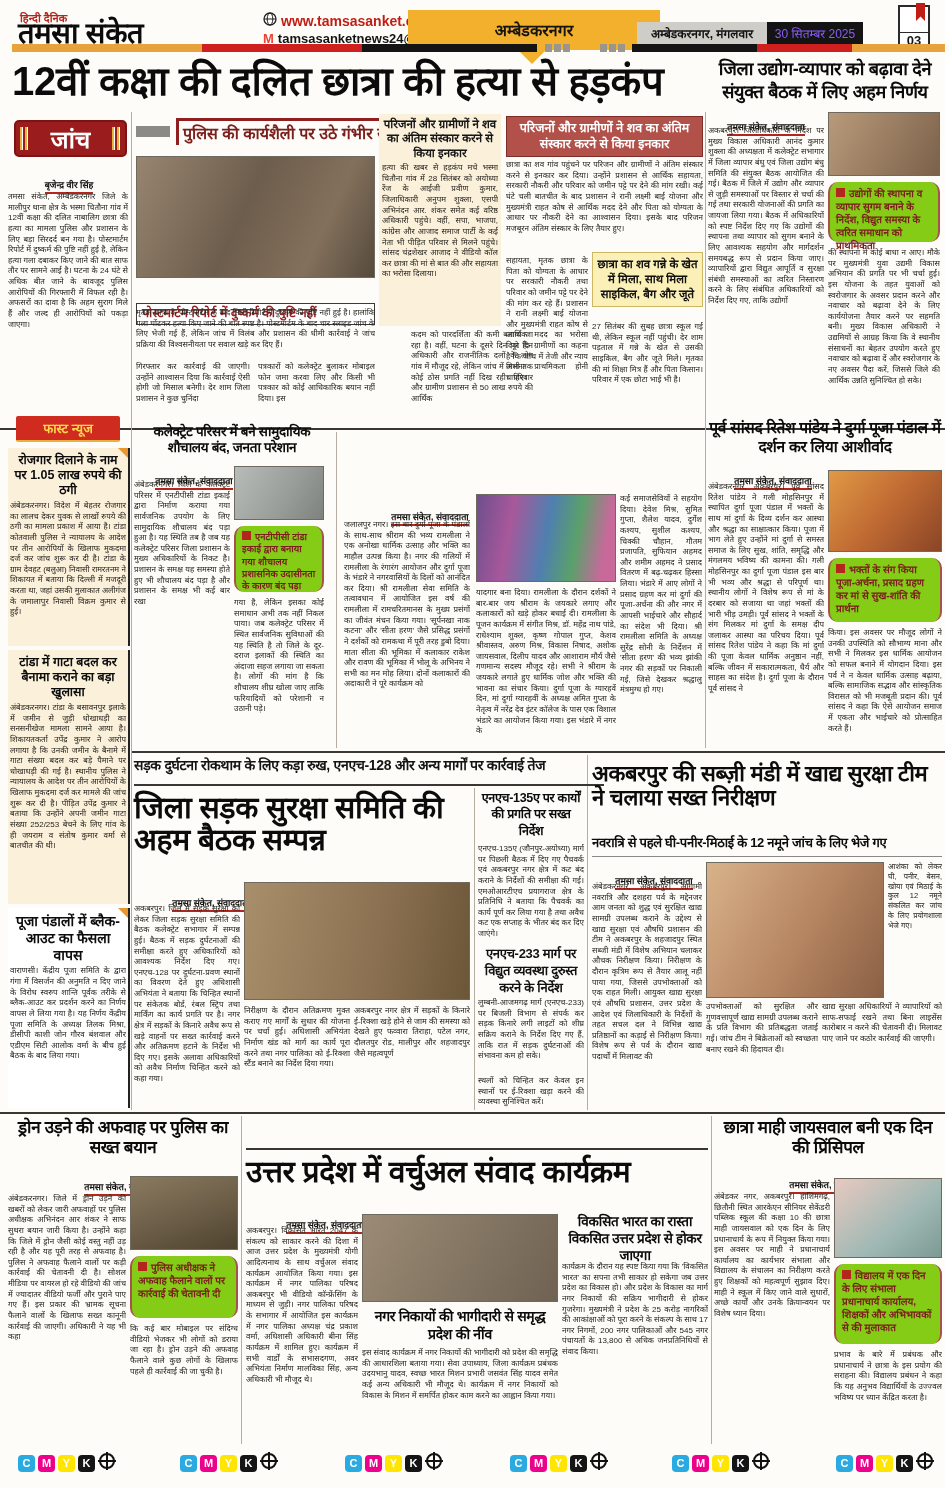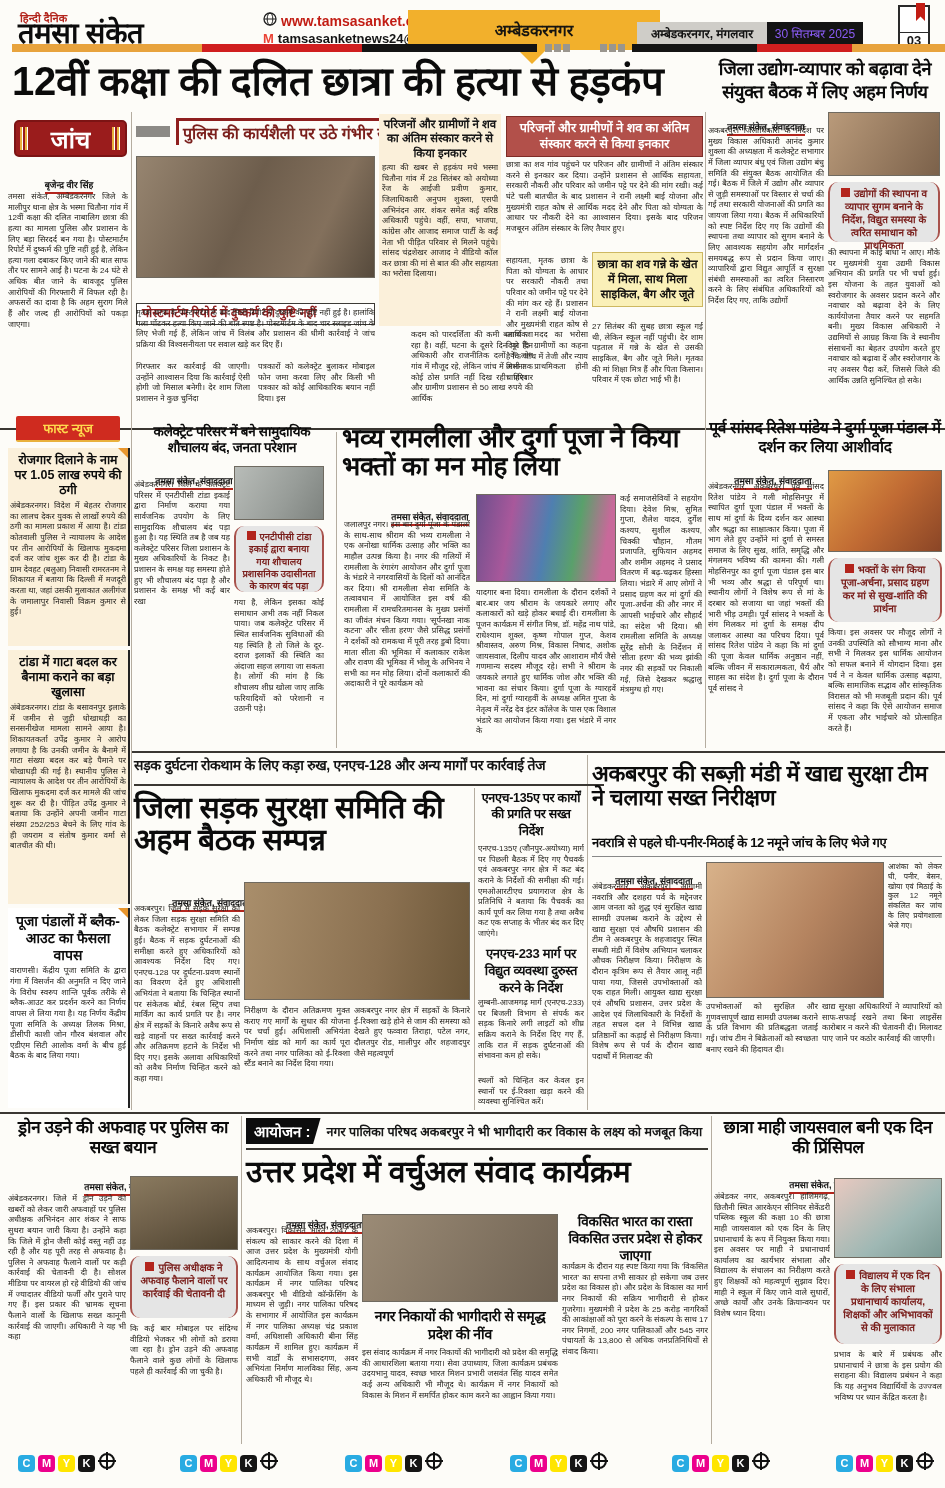--- a/index.html
+++ b/index.html
@@ -15,21 +15,21 @@
     border-bottom:2px solid #b3251d;padding-bottom:1px;white-space:nowrap;}
   .photo{border:1px solid #6f6a60;}
   .caption{color:#8f1f1f;font-weight:bold;font-size:12.5px;border:1px solid #3c3a36;
     padding:3px 5px;background:#fff;line-height:1.1;}
   .redbox{background:#b2504a;border:1px solid #7e2c27;color:#fff;font-weight:bold;
     font-size:12.5px;text-align:center;padding:4px 6px;line-height:1.25;}
   .yellowbox{background:#faf0b8;border:1px solid #cdb861;color:#141210;font-weight:bold;
     font-size:11.5px;text-align:center;padding:4px 4px;line-height:1.3;}
   .creambox{background:#fbf0da;}
   .quote{border-left:2px solid #a8524c;border-right:2px solid #a8524c;border-radius:10px;
-    color:#7a1f1c;font-weight:bold;font-size:10px;line-height:1.3;padding:5px 6px;background:#e5e5e5;text-align:center;}
+    color:#7a1f1c;font-weight:bold;font-size:10px;line-height:1.3;padding:5px 6px;background:#84cc16;}
   .quote .qmark{display:inline-block;width:9px;height:9px;background:#b3251d;margin-right:4px;}
   .vline{position:absolute;width:1px;background:#b5ada0;}
   .hline{position:absolute;background:#3a3732;}
   .badge-jaanch{background:#9a1c1c;border:2px solid #7c1414;border-radius:5px;color:#fff;
     display:flex;align-items:center;justify-content:space-between;font-weight:bold;font-size:24px;}
   .badge-stripe{width:9px;height:72%;margin:0 4px;
     background:repeating-linear-gradient(90deg,#e9b13c 0 2px,#fff 2px 3px,#9a1c1c 3px 5px);}
   .badge-fast{background:#cf2b1f;color:#ffd94d;font-weight:bold;font-size:13px;text-align:center;
     padding:3px 4px;border-bottom:2px solid #e9b13c;border-radius:2px;}
   .sideitem-head{font-weight:bold;font-size:12.5px;text-align:center;line-height:1.2;color:#0c0c0c;padding:3px 2px;}
@@ -186,21 +186,20 @@
   <div class="abs byline-wrap" style="left:134px;top:462px;width:120px;">
     <span class="byline">तमसा संकेत, संवाददाता</span>
   </div>
   <div class="abs jtxt" style="left:134px;top:480px;width:96px;height:264px;">अंबेडकरनगर। जिले के कलेक्ट्रेट परिसर में एनटीपीसी टांडा इकाई द्वारा निर्माण कराया गया सार्वजनिक उपयोग के लिए सामुदायिक शौचालय बंद पड़ा हुआ है। यह स्थिति तब है जब यह कलेक्ट्रेट परिसर जिला प्रशासन के मुख्य अधिकारियों के निकट है। प्रशासन के समक्ष यह समस्या होते हुए भी शौचालय बंद पड़ा है और प्रशासन के समक्ष भी कई बार रखा</div>
   <div class="abs photo" style="left:234px;top:466px;width:90px;height:54px;background:linear-gradient(120deg,#b8bcb8,#979c98 60%,#7d827e);"></div>
   <div class="abs quote" style="left:234px;top:526px;width:90px;height:66px;font-size:9.5px;">
     <span class="qmark"></span><span>एनटीपीसी टांडा इकाई द्वारा बनाया गया शौचालय प्रशासनिक उदासीनता के कारण बंद पड़ा</span>
   </div>
   <div class="abs jtxt" style="left:234px;top:598px;width:90px;height:146px;">गया है, लेकिन इसका कोई समाधान अभी तक नहीं निकल पाया। जब कलेक्ट्रेट परिसर में स्थित सार्वजनिक सुविधाओं की यह स्थिति है तो जिले के दूर-दराज इलाकों की स्थिति का अंदाजा सहज लगाया जा सकता है। लोगों की मांग है कि शौचालय शीघ्र खोला जाए ताकि फरियादियों को परेशानी न उठानी पड़े।</div>
 
-  <div class="abs headline" style="left:342px;top:424px;width:360px;font-size:26px;">भव्य रामलीला और दुर्गा पूजा ने किया भक्तों का मन मोह लिया</div>
   <div class="abs byline-wrap" style="left:360px;top:498px;width:140px;">
     <span class="byline">तमसा संकेत, संवाददाता</span>
   </div>
   <div class="abs photo" style="left:476px;top:494px;width:140px;height:88px;background:linear-gradient(100deg,#6d4f8c 0%,#a8589b 25%,#4f7fb0 50%,#5aa06b 70%,#c8699a 90%);"></div>
   <div class="abs jtxt" style="left:344px;top:520px;width:126px;height:226px;">जलालपुर नगर। इस बार दुर्गा पूजा के पंडालों के साथ-साथ श्रीराम की भव्य रामलीला ने एक अनोखा धार्मिक उत्साह और भक्ति का माहौल उत्पन्न किया है। नगर की गलियों में रामलीला के रंगारंग आयोजन और दुर्गा पूजा के भंडारे ने नगरवासियों के दिलों को आनंदित कर दिया। श्री रामलीला सेवा समिति के तत्वावधान में आयोजित इस वर्ष की रामलीला में रामचरितमानस के मुख्य प्रसंगों का जीवंत मंचन किया गया। 'सूर्पनखा नाक कटना' और 'सीता हरण' जैसे प्रसिद्ध प्रसंगों ने दर्शकों को रामकथा में पूरी तरह डुबो दिया। माता सीता की भूमिका में कलाकार राकेश और रावण की भूमिका में भोलू के अभिनय ने सभी का मन मोह लिया। दोनों कलाकारों की अदाकारी ने पूरे कार्यक्रम को</div>
   <div class="abs jtxt" style="left:476px;top:588px;width:140px;height:158px;">यादगार बना दिया। रामलीला के दौरान दर्शकों ने बार-बार जय श्रीराम के जयकारे लगाए और कलाकारों को खड़े होकर बधाई दी। रामलीला के पूजन कार्यक्रम में संगीत मिश्र, डॉ. महेंद्र नाथ पांडे, राधेश्याम शुक्ल, कृष्ण गोपाल गुप्त, केशव श्रीवास्तव, अरुण मिश्र, विकास निषाद, अशोक जायसवाल, दिलीप यादव और आशाराम मौर्य जैसे गणमान्य सदस्य मौजूद रहे। सभी ने श्रीराम के जयकारे लगाते हुए धार्मिक जोश और भक्ति की भावना का संचार किया। दुर्गा पूजा के ग्यारहवें दिन, मां दुर्गा ग्यारहवीं के अध्यक्ष अमित गुप्ता के नेतृत्व में नरेंद्र देव इंटर कॉलेज के पास एक विशाल भंडारे का आयोजन किया गया। इस भंडारे में नगर के</div>
   <div class="abs jtxt" style="left:620px;top:494px;width:82px;height:252px;">कई समाजसेवियों ने सहयोग दिया। देवेश मिश्र, सुमित गुप्ता, शैलेश यादव, दुर्गेश कश्यप, सुशील कश्यप, चिक्की चौहान, गौतम प्रजापति, सुफियान अहमद और शमीम अहमद ने प्रसाद वितरण में बढ़-चढ़कर हिस्सा लिया। भंडारे में आए लोगों ने प्रसाद ग्रहण कर मां दुर्गा की पूजा-अर्चना की और नगर में आपसी भाईचारे और सौहार्द का संदेश भी दिया। श्री रामलीला समिति के अध्यक्ष सुरेंद्र सोनी के निर्देशन में 'सीता हरण' की भव्य झांकी नगर की सड़कों पर निकाली गई, जिसे देखकर श्रद्धालु मंत्रमुग्ध हो गए।</div>
 
   <div class="abs headline center" style="left:708px;top:418px;width:234px;font-size:15.5px;line-height:1.25;">पूर्व सांसद रितेश पांडेय ने दुर्गा पूजा पंडाल में दर्शन कर लिया आशीर्वाद</div>
   <div class="abs byline-wrap" style="left:708px;top:462px;width:130px;">
@@ -246,24 +245,20 @@
   <div class="abs byline-wrap" style="left:8px;top:1168px;width:230px;">
     <span class="byline">तमसा संकेत, संवाददाता</span>
   </div>
   <div class="abs jtxt" style="left:8px;top:1194px;width:118px;height:250px;">अंबेडकरनगर। जिले में ड्रोन उड़ने की खबरों को लेकर जारी अफवाहों पर पुलिस अधीक्षक अभिनंदन आर शंकर ने साफ सुथरा बयान जारी किया है। उन्होंने कहा कि जिले में ड्रोन जैसी कोई वस्तु नहीं उड़ रही है और यह पूरी तरह से अफवाह है। पुलिस ने अफवाह फैलाने वालों पर कड़ी कार्रवाई की चेतावनी दी है। सोशल मीडिया पर वायरल हो रहे वीडियो की जांच में ज्यादातर वीडियो फर्जी और पुराने पाए गए हैं। इस प्रकार की भ्रामक सूचना फैलाने वालों के खिलाफ सख्त कानूनी कार्रवाई की जाएगी। अधिकारी ने यह भी कहा</div>
   <div class="abs photo" style="left:130px;top:1176px;width:108px;height:74px;background:linear-gradient(160deg,#8a7a5f 0%,#6e5f49 50%,#4e432f 100%);"></div>
   <div class="abs quote" style="left:130px;top:1256px;width:108px;height:62px;">
     <span class="qmark"></span><span>पुलिस अधीक्षक ने अफवाह फैलाने वालों पर कार्रवाई की चेतावनी दी</span>
   </div>
   <div class="abs jtxt" style="left:130px;top:1324px;width:108px;height:120px;">कि कई बार मोबाइल पर संदिग्ध वीडियो भेजकर भी लोगों को डराया जा रहा है। ड्रोन उड़ने की अफवाह फैलाने वाले कुछ लोगों के खिलाफ पहले ही कार्रवाई की जा चुकी है।</div>
 
-  <div class="abs" style="left:246px;top:1118px;display:flex;align-items:center;gap:6px;width:462px;">
-    <span class="aayojan">आयोजन :</span>
-    <span style="font-weight:bold;font-size:12.5px;">नगर पालिका परिषद अकबरपुर ने भी भागीदारी कर विकास के लक्ष्य को मजबूत किया</span>
-  </div>
   <div class="hline" style="left:246px;top:1148px;width:462px;height:2px;"></div>
   <div class="abs headline" style="left:246px;top:1156px;width:462px;font-size:30px;">उत्तर प्रदेश में वर्चुअल संवाद कार्यक्रम</div>
   <div class="abs byline-wrap" style="left:250px;top:1206px;width:150px;">
     <span class="byline">तमसा संकेत, संवाददाता</span>
   </div>
   <div class="abs jtxt" style="left:246px;top:1226px;width:112px;height:218px;">अकबरपुर। विकसित भारत 2047 के संकल्प को साकार करने की दिशा में आज उत्तर प्रदेश के मुख्यमंत्री योगी आदित्यनाथ के साथ वर्चुअल संवाद कार्यक्रम आयोजित किया गया। इस कार्यक्रम में नगर पालिका परिषद अकबरपुर भी वीडियो कॉन्फ्रेंसिंग के माध्यम से जुड़ी। नगर पालिका परिषद के सभागार में आयोजित इस कार्यक्रम में नगर पालिका अध्यक्ष चंद्र प्रकाश वर्मा, अधिशासी अधिकारी बीना सिंह कार्यक्रम में शामिल हुए। कार्यक्रम में सभी वार्डों के सभासदगण, अवर अभियंता निर्माण मालविका सिंह, अन्य अधिकारी भी मौजूद थे।</div>
   <div class="abs photo" style="left:362px;top:1214px;width:196px;height:88px;background:linear-gradient(120deg,#9b8b76,#6f6252);"></div>
   <div class="abs headline center" style="left:362px;top:1308px;width:196px;font-size:14px;line-height:1.25;">नगर निकायों की भागीदारी से समृद्ध प्रदेश की नींव</div>
   <div class="abs jtxt" style="left:362px;top:1348px;width:196px;height:96px;">इस संवाद कार्यक्रम में नगर निकायों की भागीदारी को प्रदेश की समृद्धि की आधारशिला बताया गया। सेवा उपाध्याय, जिला कार्यक्रम प्रबंधक उदयभानु यादव, स्वच्छ भारत मिशन प्रभारी जसवंत सिंह यादव समेत कई अन्य अधिकारी भी मौजूद थे। कार्यक्रम में नगर निकायों को विकास के मिशन में समर्पित होकर काम करने का आह्वान किया गया।</div>
   <div class="abs headline center" style="left:562px;top:1214px;width:146px;font-size:13.5px;line-height:1.25;">विकसित भारत का रास्ता विकसित उत्तर प्रदेश से होकर जाएगा</div>

